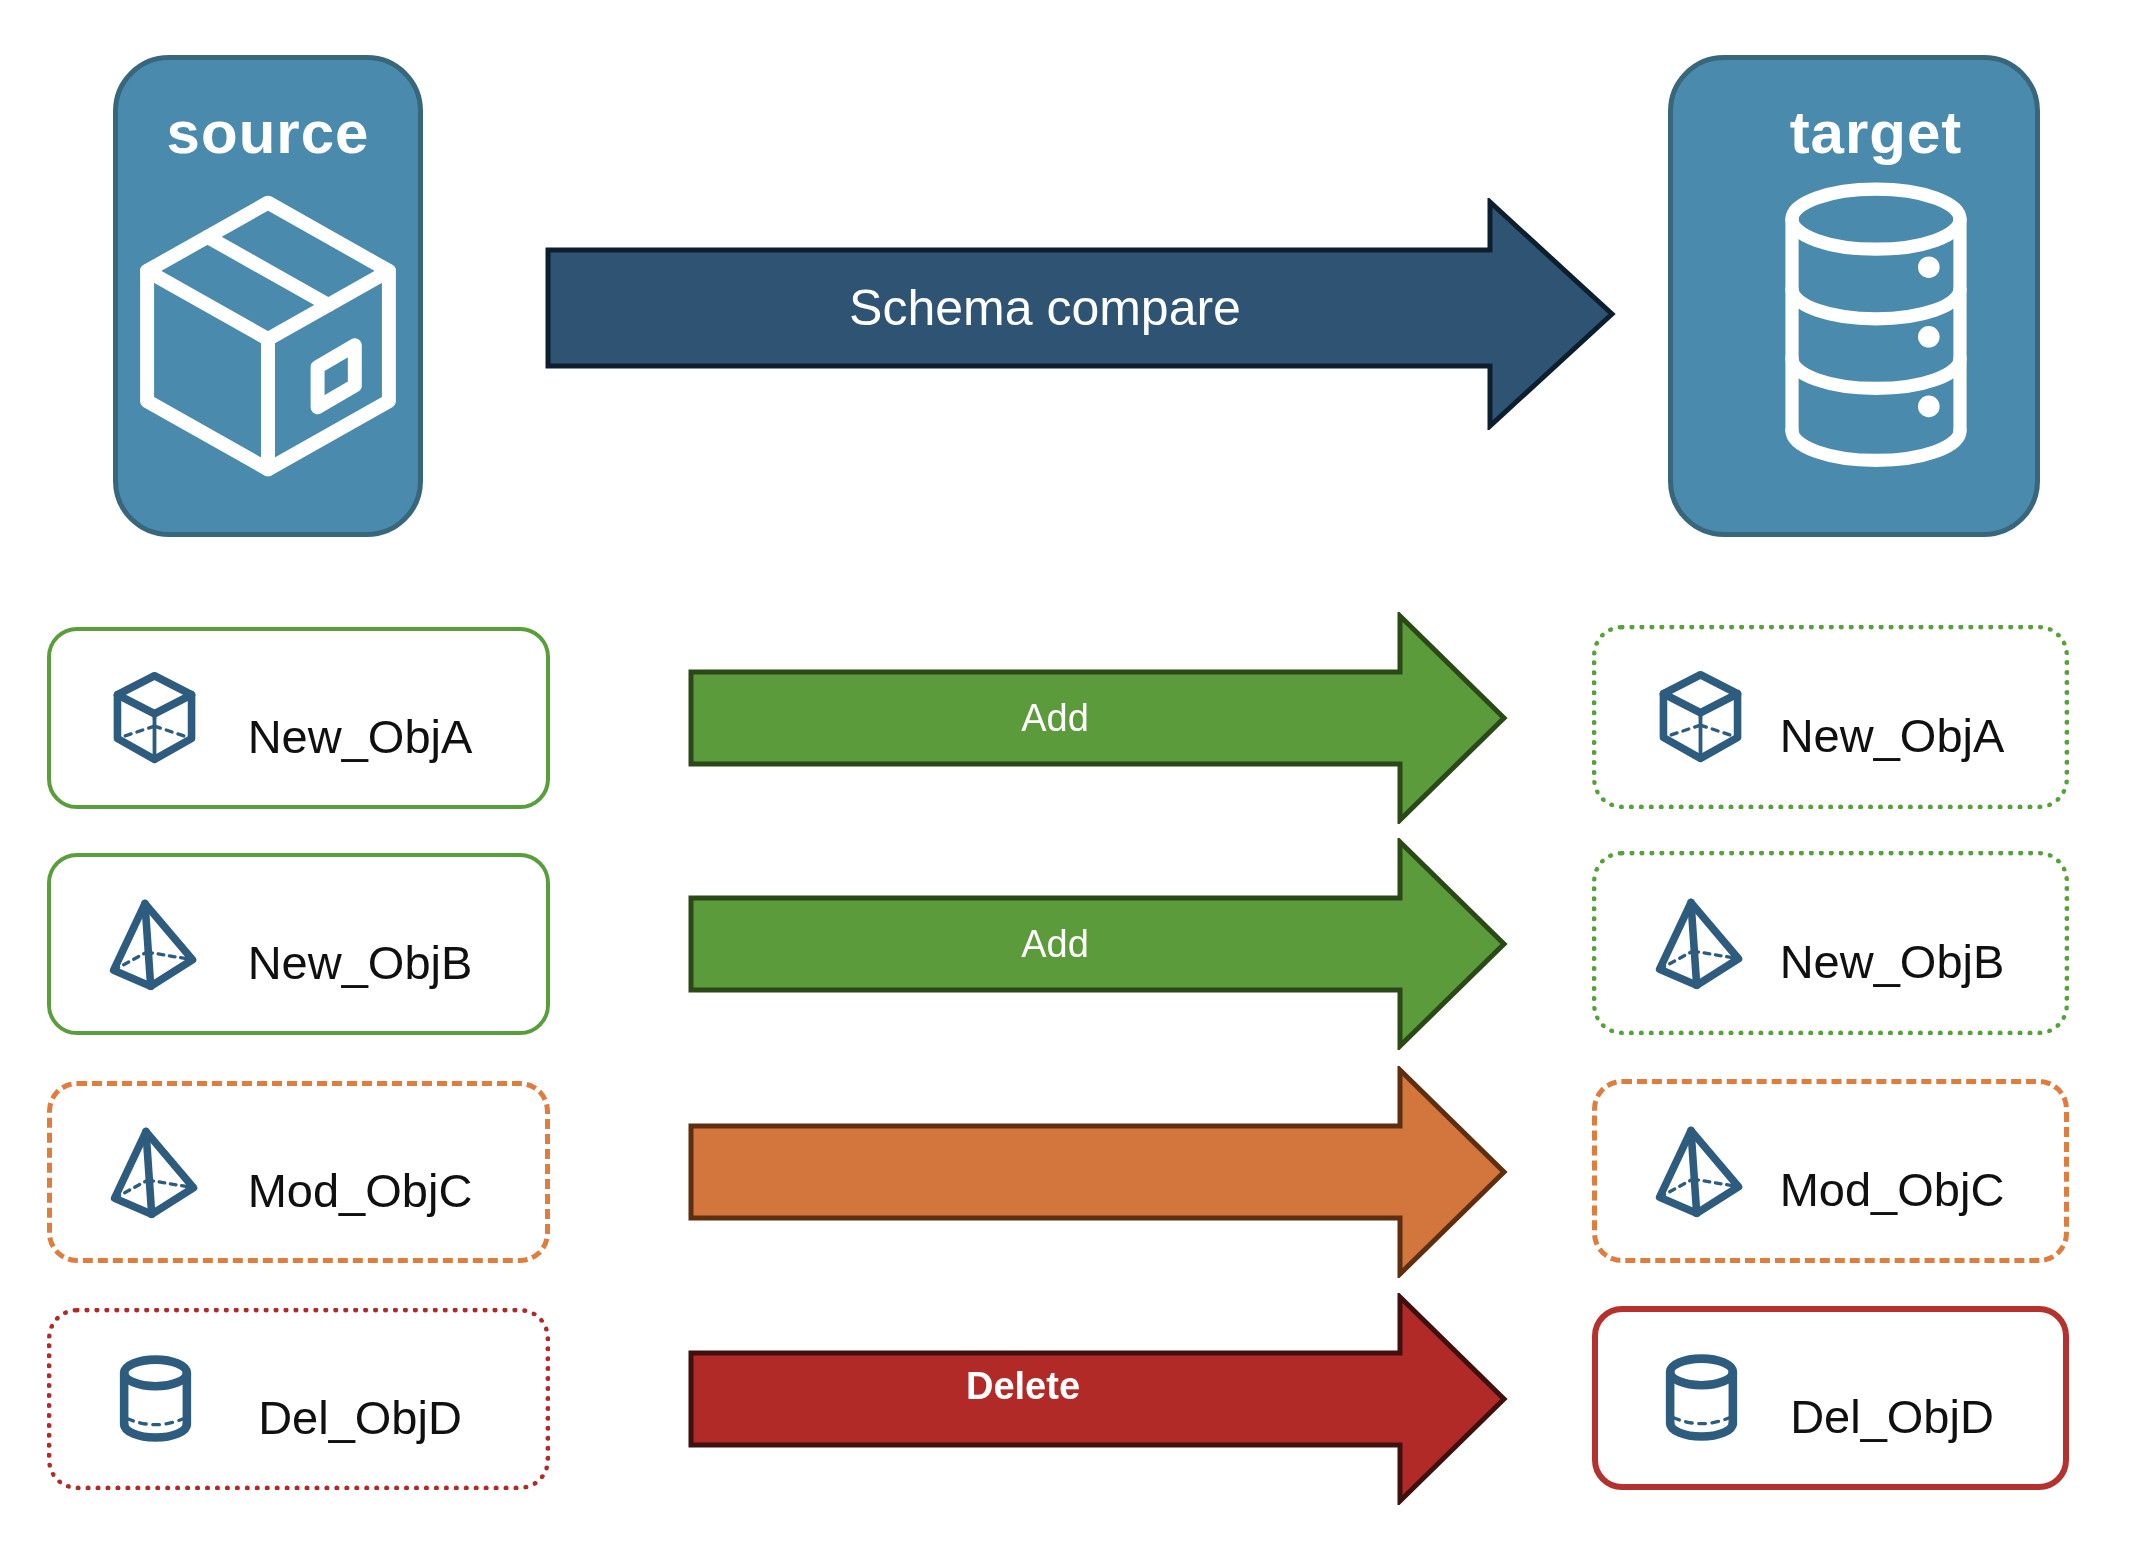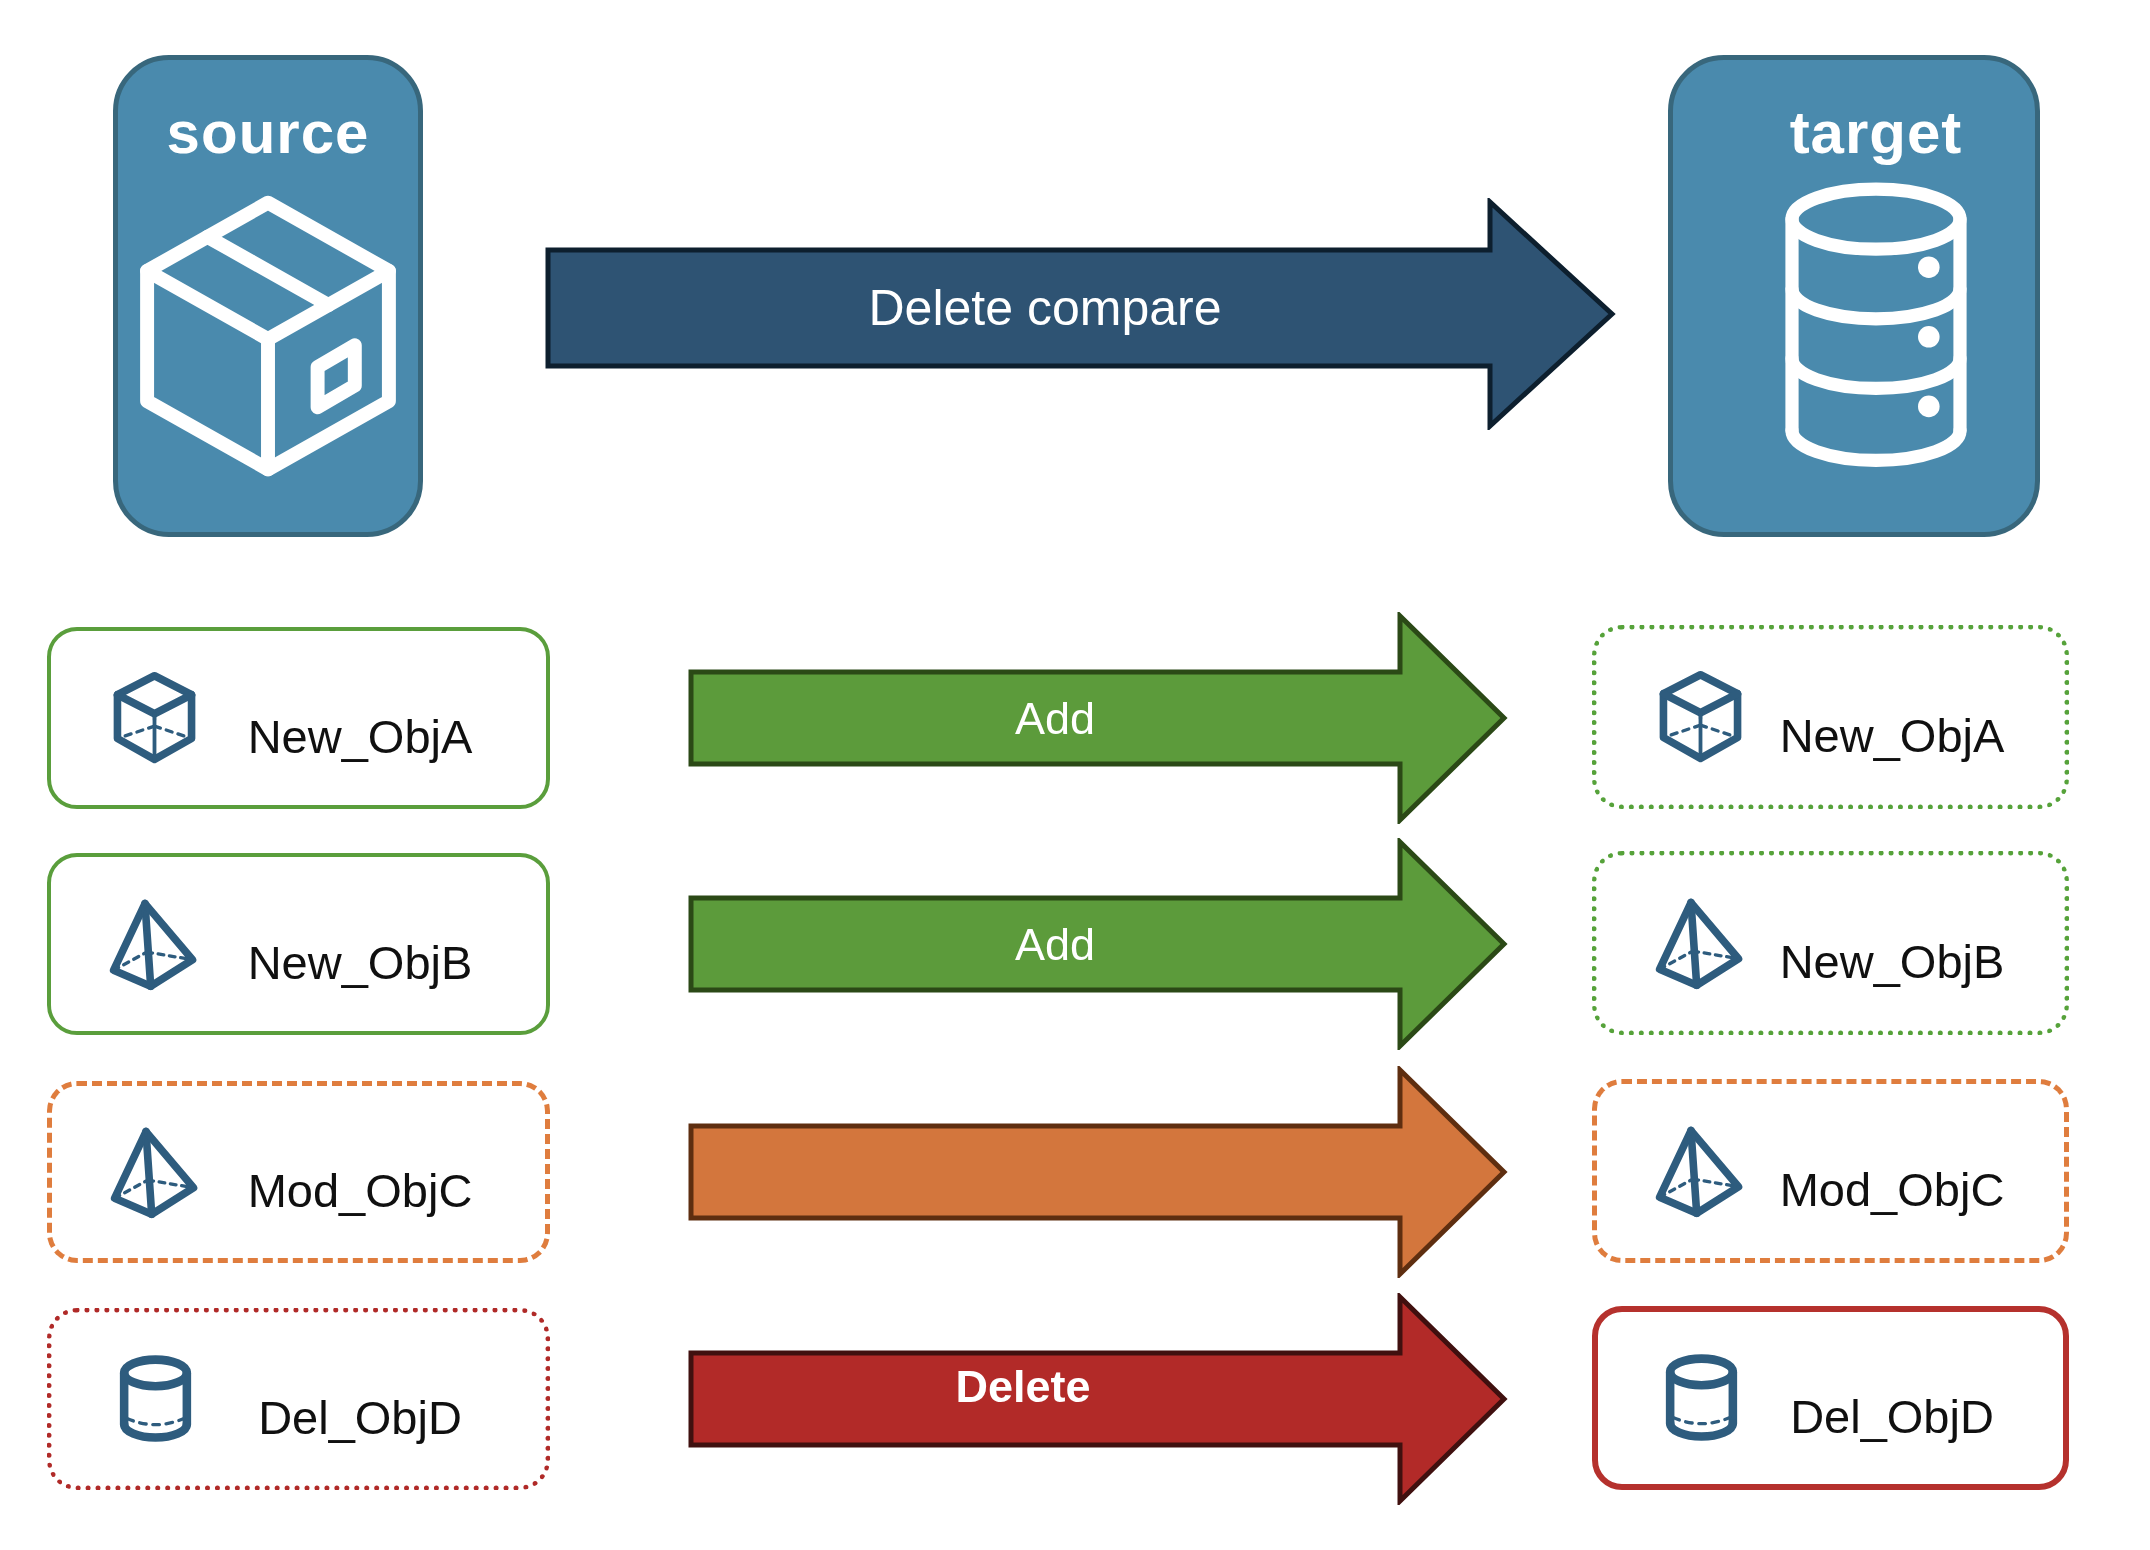--- a/index.html
+++ b/index.html
@@ -13,21 +13,21 @@
     background:#4A8AAD;border:5px solid #38677C;border-radius:56px;
     display:flex;flex-direction:column;align-items:center;box-sizing:border-box;
   }
   .node-label{
     margin-top:40px;font-size:60px;font-weight:bold;color:#ffffff;letter-spacing:1px;line-height:1.1;
   }
   .node-icon{margin-top:10px;}
   
   .arrow-label{
     display:flex;align-items:center;justify-content:center;
-    color:#ffffff;font-size:45px;line-height:1;pointer-events:none;
+    color:#ffffff;font-size:38px;line-height:1;pointer-events:none;
   }
   .schema-label{font-size:50px;}
   .arrow-svg polygon{stroke-linejoin:miter;}
   .stk-dark polygon{stroke:#0D1F2E;}
   .stk-green polygon{stroke:#2B4916;}
   .stk-orange polygon{stroke:#5E2E10;}
   .stk-red polygon{stroke:#40100F;}
   
   .obj-card{
     background:#ffffff;border-radius:30px;box-sizing:border-box;
@@ -105,21 +105,21 @@
   <div class="abs node" style="left:1668px;top:55px;width:372px;height:482px;padding-left:44px;">
     <div class="node-label">target</div>
     <svg class="node-icon" width="240" height="312" viewBox="0 0 100 130">
       <use href="#icon-database" width="100" height="130"></use>
     </svg>
   </div>
 
   <svg class="abs arrow-svg stk-dark" style="left:545px;top:198px;" width="1072" height="232" viewBox="0 0 1072 232">
     <polygon points="3,52 945,52 945,4 1067,116 945,228 945,168 3,168" stroke-width="5" fill="#2E5373"></polygon>
   </svg>
-  <div class="abs arrow-label schema-label" style="left:600px;top:252px;width:890px;height:112px;">Delete compare</div>
+  <div class="abs arrow-label schema-label" style="left:600px;top:252px;width:890px;height:112px;">Schema compare</div>
 
   <div class="abs obj-card bd-gs" style="left:47px;top:627px;width:503px;height:182px;">
     <svg class="obj-icon" viewBox="0 0 100 100">
         <use href="#icon-cube"></use>
       </svg>
     <span class="obj-label">New_ObjA</span>
   </div>
   <svg class="abs arrow-svg stk-green" style="left:688px;top:612px;" width="820" height="212" viewBox="0 0 820 212">
     <polygon points="3,60 712,60 712,4 816,106 712,208 712,152 3,152" stroke-width="5" fill="#5C9B3B"></polygon>
   </svg>

